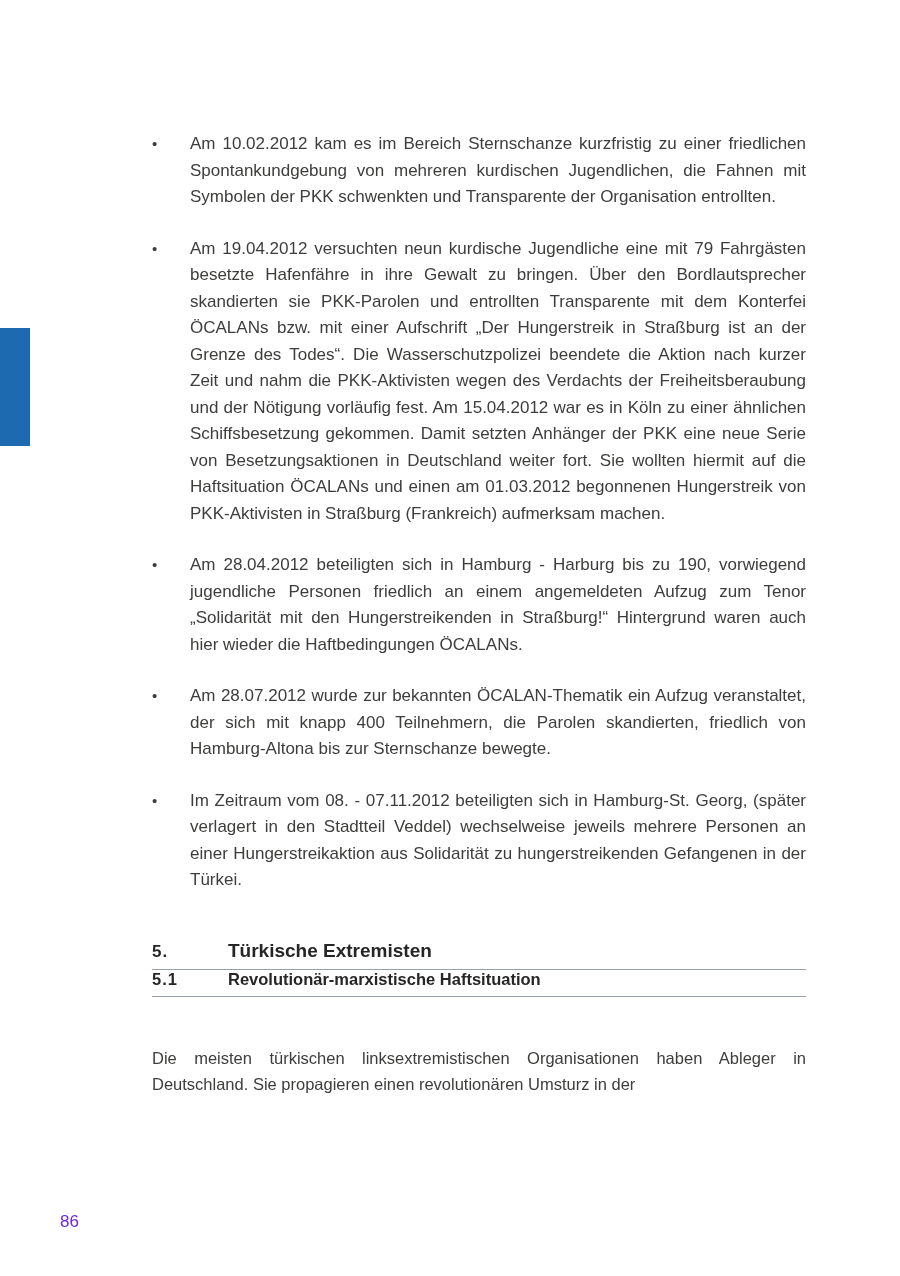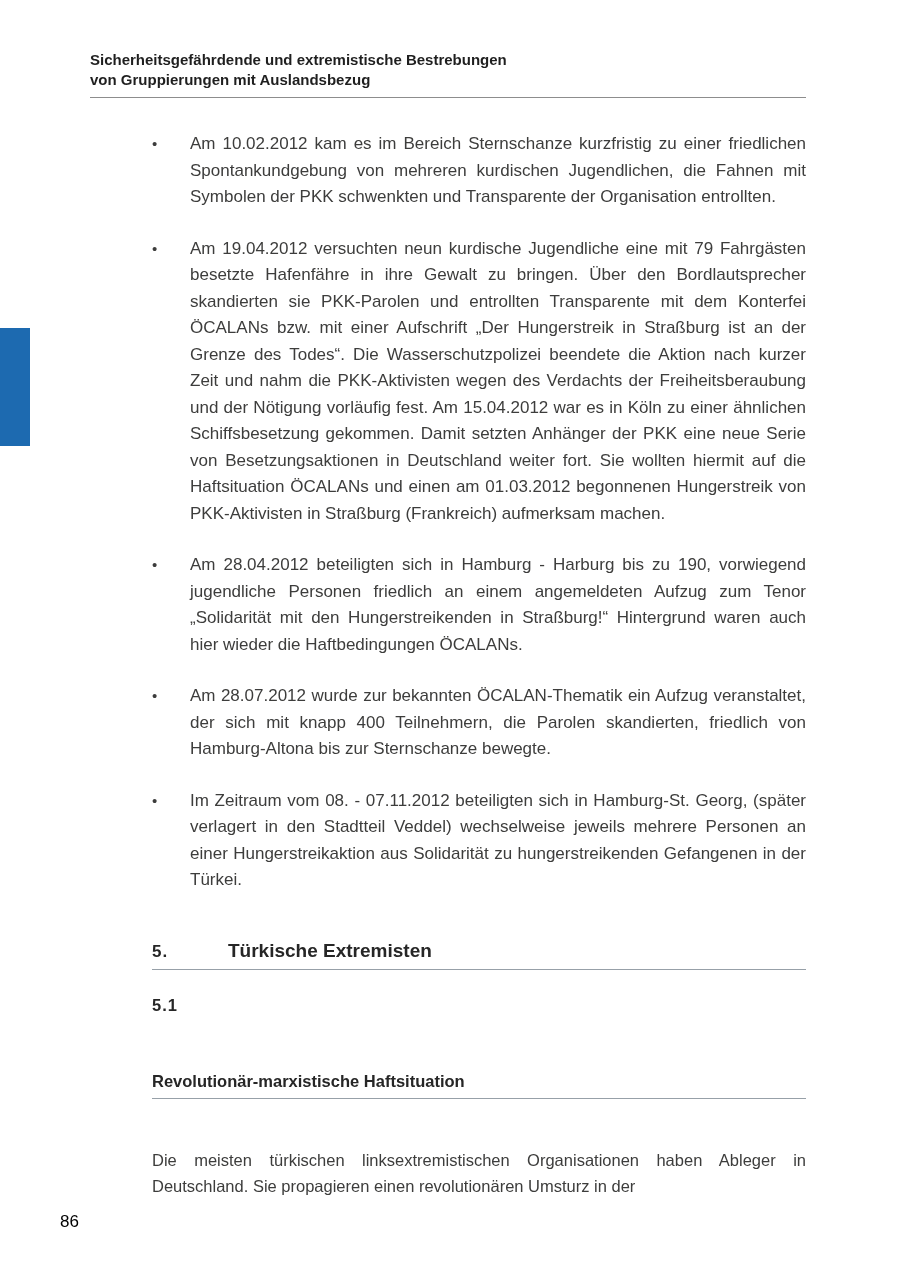--- a/index.html
+++ b/index.html
@@ -77,22 +77,20 @@
   .section-heading {
     display: flex;
     align-items: baseline;
     border-bottom: 1px solid #97a0a8;
     padding-bottom: 7px;
   }
   .section-heading.level1 {
     margin-top: 46px;
   }
   .section-heading.level2 {
-    margin-top: 26px;
-    flex-direction: column;
   }
   .section-number {
     width: 76px;
     flex: 0 0 76px;
     font-weight: bold;
     font-size: 17px;
     color: #262626;
     letter-spacing: 1px;
   }
   .section-title {
@@ -112,33 +110,28 @@
     text-align: justify;
     color: #3d3d3c;
   }
 
   
   .page-number {
     position: absolute;
     left: 60px;
     top: 1212px;
     font-size: 17px;
-    color: #000000;
+    color: #6d28d9;
   }
 </style>
 </head>
 <body>
 
 <div class="page">
 
-  <div class="running-header">
-    <div class="hline">Sicherheitsgefährdende und extremistische Bestrebungen</div>
-    <div class="hline">von Gruppierungen mit Auslandsbezug</div>
-    <div class="header-rule"></div>
-  </div>
 
   <div class="margin-marker"></div>
 
   <div class="content">
 
     <div>
       <div class="bullet-item">
         <span class="bullet-dot">•</span>
         <span class="bullet-text">Am 10.02.2012 kam es im Bereich Sternschanze kurzfristig zu einer friedlichen Spontankundgebung von mehreren kurdischen Jugendlichen, die Fahnen mit Symbolen der PKK schwenkten und Transparente der Organisation entrollten.</span>
       </div>

